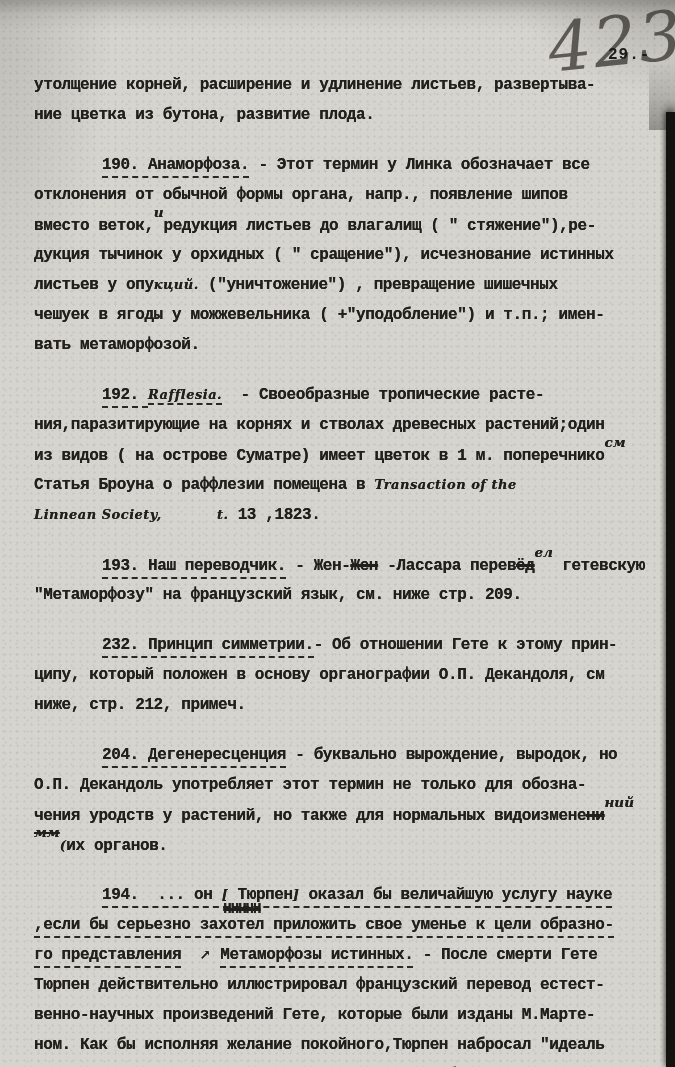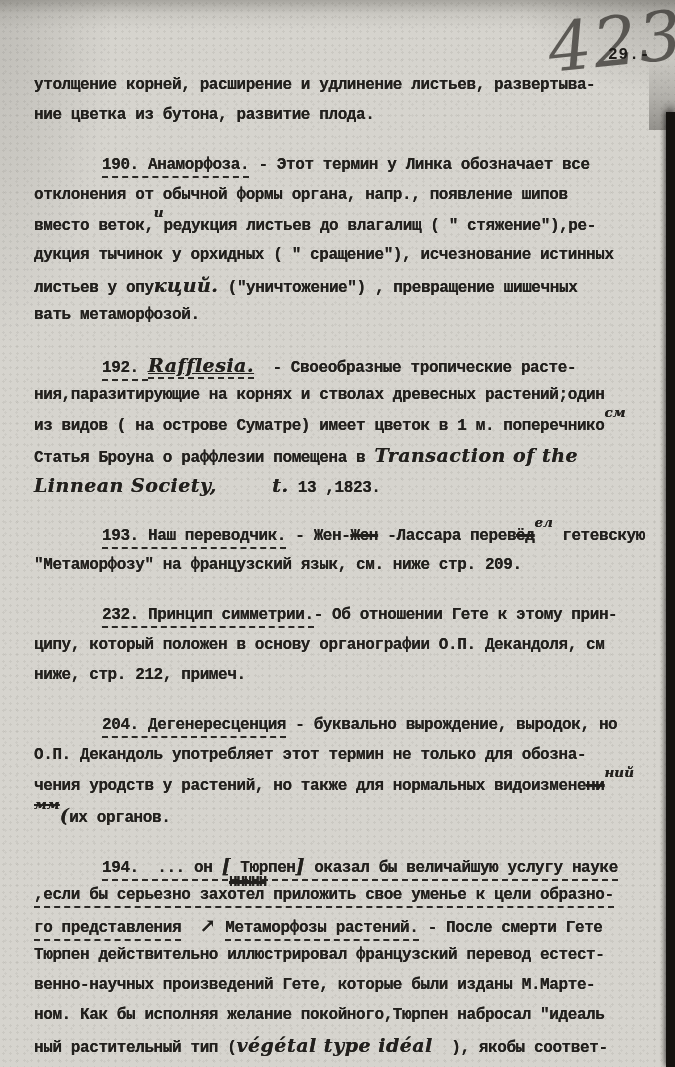--- a/index.html
+++ b/index.html
@@ -53,23 +53,23 @@
   }
   .line.ind{padding-left:102px;}
   .line.gap{margin-top:20px;}
   .wrap{display:inline;}
   .line.ul .wrap{border-bottom:2.5px dashed #2b2926;padding-bottom:2px;}
   .t{}
   .tu{border-bottom:2.5px dashed #2b2926;padding-bottom:2px;}
   .ts{text-decoration:line-through;text-decoration-thickness:2.5px;}
   .h,.hu,.ha,.has{
     font-family:"DejaVu Serif",serif;font-style:italic;font-weight:700;
-    letter-spacing:.5px;font-size:19px;
+    letter-spacing:.5px;font-size:13px;
   }
-  .hu{border-bottom:2.5px dashed #2b2926;padding-bottom:1px;text-decoration:underline;}
+  .hu{border-bottom:2.5px dashed #2b2926;padding-bottom:1px;}
   .ha,.has{font-size:13.5px;position:relative;top:-13px;letter-spacing:0;}
   .has{text-decoration:line-through;text-decoration-thickness:2px;margin-top:15px;}
   .hb{
     display:inline-block;width:0;white-space:nowrap;overflow:visible;
     position:relative;top:14px;left:-76px;
     font-size:14px;letter-spacing:-1px;
     text-decoration:line-through;text-decoration-thickness:2.5px;
   }
 </style>
 </head>
@@ -79,38 +79,39 @@
   <div class="pencil-number">423</div>
   <div class="typed-number">29.-</div>
   <div class="text-block">
       <div class="line"><span class="wrap"><span class="t">утолщение корней, расширение и удлинение листьев, развертыва-</span></span></div>
       <div class="line"><span class="wrap"><span class="t">ние цветка из бутона, развитие плода.</span></span></div>
       <div class="line ind gap"><span class="wrap"><span class="tu">190. Анаморфоза.</span><span class="t"> - Этот термин у Линка обозначает все</span></span></div>
       <div class="line"><span class="wrap"><span class="t">отклонения от обычной формы органа, напр., появление шипов</span></span></div>
       <div class="line"><span class="wrap"><span class="t">вместо веток,</span><span class="ha">и</span><span class="t">редукция листьев до влагалищ ( " стяжение"),ре-</span></span></div>
       <div class="line"><span class="wrap"><span class="t">дукция тычинок у орхидных ( " сращение"), исчезнование истинных</span></span></div>
       <div class="line"><span class="wrap"><span class="t">листьев у опу</span><span class="h">кций.</span><span class="t"> ("уничтожение") , превращение шишечных</span></span></div>
+      <div class="line"><span class="wrap"><span class="t">чешуек в ягоды у можжевельника ( +"уподобление") и т.п.; имен-</span></span></div>
       <div class="line"><span class="wrap"><span class="t">вать метаморфозой.</span></span></div>
       <div class="line ind gap"><span class="wrap"><span class="tu">192. </span><span class="hu">Rafflesia.</span><span class="t">  - Своеобразные тропические расте-</span></span></div>
       <div class="line"><span class="wrap"><span class="t">ния,паразитирующие на корнях и стволах древесных растений;один</span></span></div>
       <div class="line"><span class="wrap"><span class="t">из видов ( на острове Суматре) имеет цветок в 1 м. поперечнико</span><span class="ha">см</span></span></div>
       <div class="line"><span class="wrap"><span class="t">Статья Броуна о раффлезии помещена в </span><span class="h">Transaction of the</span></span></div>
       <div class="line"><span class="wrap"><span class="h">Linnean Society,</span><span class="t">      </span><span class="h">t.</span><span class="t"> 13 ,1823.</span></span></div>
       <div class="line ind gap"><span class="wrap"><span class="tu">193. Наш переводчик.</span><span class="t"> - Жен-</span><span class="ts">Жен</span><span class="t"> -Лассара перев</span><span class="ts">ёд</span><span class="ha">ел</span><span class="t"> гетевскую</span></span></div>
       <div class="line"><span class="wrap"><span class="t">"Метаморфозу" на французский язык, см. ниже стр. 209.</span></span></div>
       <div class="line ind gap"><span class="wrap"><span class="tu">232. Принцип симметрии.</span><span class="t">- Об отношении Гете к этому прин-</span></span></div>
       <div class="line"><span class="wrap"><span class="t">ципу, который положен в основу органографии О.П. Декандоля, см</span></span></div>
       <div class="line"><span class="wrap"><span class="t">ниже, стр. 212, примеч.</span></span></div>
       <div class="line ind gap"><span class="wrap"><span class="tu">204. Дегенересценция</span><span class="t"> - буквально вырождение, выродок, но</span></span></div>
       <div class="line"><span class="wrap"><span class="t">О.П. Декандоль употребляет этот термин не только для обозна-</span></span></div>
       <div class="line"><span class="wrap"><span class="t">чения уродств у растений, но также для нормальных видоизмене</span><span class="ts">ни</span><span class="ha">ний</span></span></div>
       <div class="line"><span class="wrap"><span class="has">мм</span><span class="h">(</span><span class="t">их органов.</span></span></div>
       <div class="line ind gap ul"><span class="wrap"><span class="t">194.  ... он </span><span class="h">[</span><span class="t"> Тюрпен</span><span class="h">]</span><span class="hb">ННННН</span><span class="t"> оказал бы величайшую услугу науке</span></span></div>
       <div class="line ul"><span class="wrap"><span class="t">,если бы серьезно захотел приложить свое уменье к цели образно-</span></span></div>
-      <div class="line"><span class="wrap"><span class="tu">го представления</span><span class="t">  </span><span class="h">↗</span><span class="t"> </span><span class="tu">Метаморфозы растений.</span><span class="t"> - После смерти Гете</span></span></div>
+      <div class="line"><span class="wrap"><span class="tu">го представления</span><span class="t">  </span><span class="h">↗</span><span class="t"> </span><span class="tu">Метаморфозы истинных.</span><span class="t"> - После смерти Гете</span></span></div>
       <div class="line"><span class="wrap"><span class="t">Тюрпен действительно иллюстрировал французский перевод естест-</span></span></div>
       <div class="line"><span class="wrap"><span class="t">венно-научных произведений Гете, которые были изданы М.Марте-</span></span></div>
       <div class="line"><span class="wrap"><span class="t">ном. Как бы исполняя желание покойного,Тюрпен набросал "идеаль</span></span></div>
       <div class="line"><span class="wrap"><span class="t">ный растительный тип (</span><span class="h">végétal type idéal</span><span class="t">  ), якобы соответ-</span></span></div>
     </div>
   <div class="edge-right-fade"></div>
   <div class="edge-right"></div>
 </div>
 
 </body></html>

